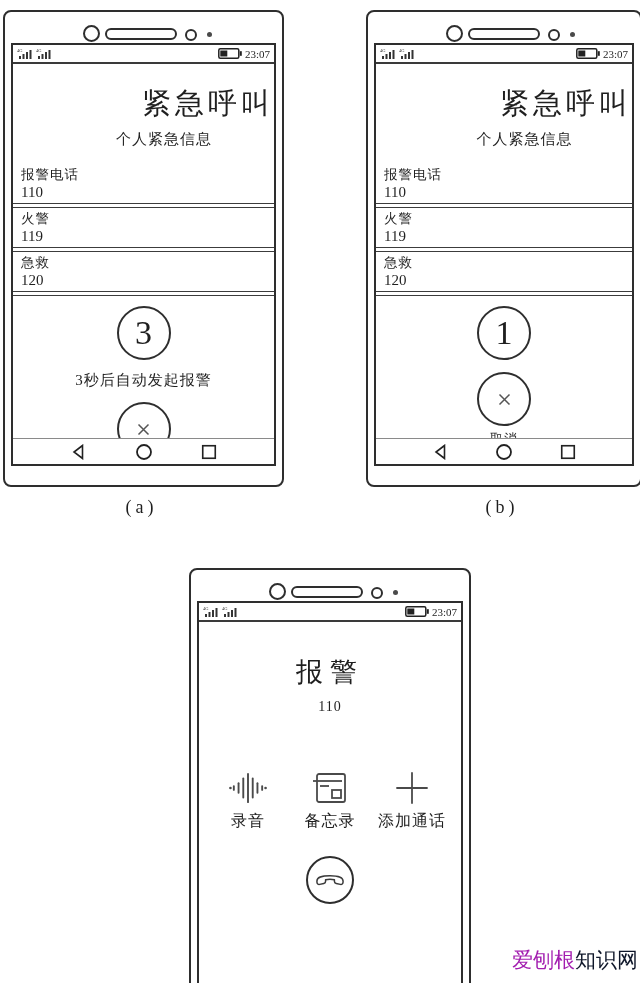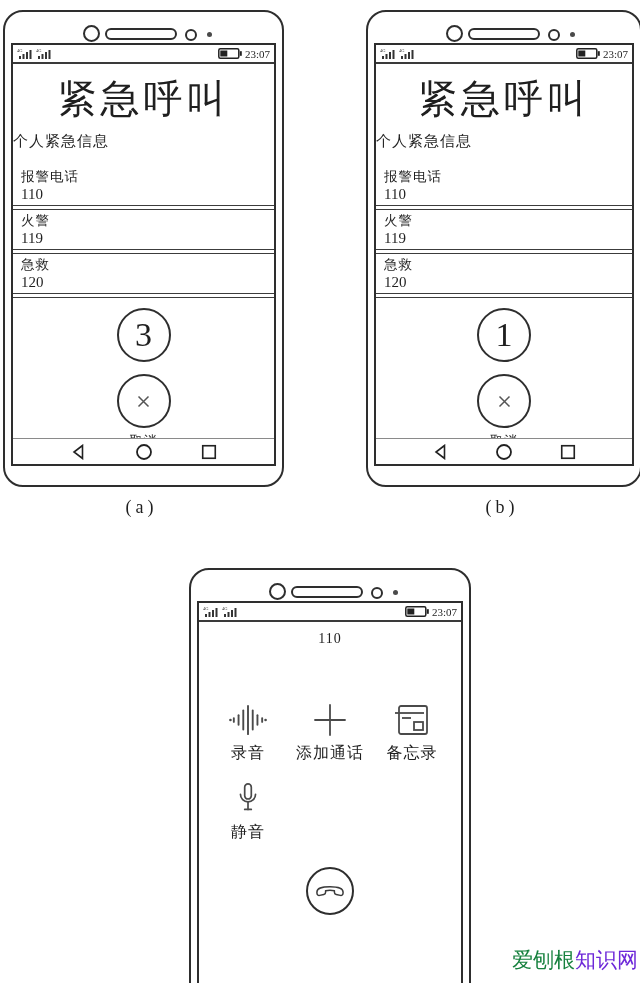--- a/index.html
+++ b/index.html
@@ -1,37 +1,37 @@
 <!DOCTYPE html>
 <html><head>
 <meta charset="utf-8">
 <style>
   html,body{margin:0;padding:0;background:#ffffff;}
   .canvas{position:relative;width:640px;height:983px;background:#fff;overflow:hidden;
           font-family:"Liberation Serif","DejaVu Serif",serif;color:#1f1f1f;}
 
   
-  .phone{position:absolute;background:#fff;border:2px solid #2e2e2e;border-radius:20px;}
+  .phone{position:absolute;background:#fff;border:2px solid #2e2e2e;border-radius:8px;}
   .cam{position:absolute;width:13px;height:13px;border:2px solid #2e2e2e;border-radius:50%;left:78px;top:13px;}
   .pill{position:absolute;left:100px;top:16px;width:68px;height:8px;border:2px solid #2e2e2e;border-radius:6px;}
   .dot2{position:absolute;left:180px;top:17px;width:8px;height:8px;border:2px solid #2e2e2e;border-radius:50%;}
   .dot3{position:absolute;left:202px;top:20px;width:5px;height:5px;background:#4a4a4a;border-radius:50%;}
 
   .screen{position:absolute;left:6px;right:6px;top:31px;bottom:19px;border:2px solid #2e2e2e;background:#fff;overflow:hidden;}
   .screen.noclip{bottom:auto;height:560px;}
 
   
   .sb{height:17px;border-bottom:2px solid #3a3a3a;display:flex;align-items:center;justify-content:space-between;padding:0 4px;}
   .sb-left{display:flex;align-items:flex-end;gap:2px;}
   .sb-right{display:flex;align-items:center;gap:3px;}
   .time{font-size:11px;letter-spacing:0;}
 
   
-  .etitle{margin-top:8px;text-align:center;font-size:39px;letter-spacing:4px;}
-  .esub{margin-top:6px;font-size:15px;letter-spacing:1px;}
+  .etitle{margin-top:20px;text-align:right;font-size:29px;letter-spacing:4px;}
+  .esub{margin-top:6px;text-align:center;font-size:15px;letter-spacing:1px;padding-left:41px;}
   .elist{margin-top:15px;}
   .erow-in{padding:3px 8px 2px;border-bottom:1px solid #3c3c3c;}
   .elabel{font-size:13.5px;letter-spacing:1px;line-height:16px;}
   .enum{font-size:15px;line-height:17px;margin-top:1px;}
   .esep{height:3px;border-bottom:1px solid #3c3c3c;}
   .cdc{width:50px;height:50px;border:2.5px solid #2e2e2e;border-radius:50%;margin:10px auto 0;
        display:flex;align-items:center;justify-content:center;font-size:34px;}
   .cdt{margin-top:11px;text-align:center;font-size:15px;letter-spacing:1px;}
   .cxc{width:50px;height:50px;border:2px solid #2e2e2e;border-radius:50%;margin:12px auto 0;
        display:flex;align-items:center;justify-content:center;}
@@ -46,21 +46,21 @@
   .cnum{margin-top:9px;text-align:center;font-size:14px;letter-spacing:1px;}
   .agrid{margin-top:55px;display:grid;grid-template-columns:repeat(3,1fr);row-gap:17px;padding:0 8px;}
   .acell{display:flex;flex-direction:column;align-items:center;}
   .aicon{height:36px;display:flex;align-items:center;justify-content:center;}
   .albl{margin-top:5px;font-size:16px;letter-spacing:1px;}
   .hang{margin:24px auto 0;width:44px;height:44px;border:2.5px solid #2e2e2e;border-radius:50%;
         display:flex;align-items:center;justify-content:center;}
 
   
   .wm{position:absolute;right:2px;top:946px;font-family:"Liberation Sans","DejaVu Sans",sans-serif;font-size:21px;}
-  .wm-hi{color:#15803d;} .wm-rest{color:#6d28d9;margin-top:40px;}
+  .wm-hi{color:#a21caf;} .wm-rest{color:#0f172a;margin-top:40px;}
 
   svg{display:block;}
 </style>
 </head>
 <body>
 
 <div class="canvas">
 
   <div class="phone" style="left:3px;top:10px;width:277px;height:473px;">
     <div class="cam"></div>
@@ -119,20 +119,21 @@
             <div class="elabel">急救</div>
             <div class="enum">120</div>
           </div>
           <div class="esep"></div>
         </div>
       </div>
 
       <div class="cdc">
         <span>3</span>
       </div>
+      <div class="cdt">3秒后自动发起报警</div>
 
       <div class="cxc">
         <svg width="13" height="13" viewBox="0 0 13 13">
           <path d="M1.5 1.5 L11.5 11.5 M11.5 1.5 L1.5 11.5" stroke="#555" stroke-width="1.5" fill="none"></path>
         </svg>
       </div>
       <div class="cxl">取消</div>
 
       <div class="nav">
         <span class="nbtn b1">
@@ -275,20 +276,21 @@
         <div class="sb-right">
           <svg width="24" height="11" viewBox="0 0 24 11">
             <rect x="0.8" y="0.8" width="20" height="9.4" rx="1.5" fill="none" stroke="#222" stroke-width="1.5"></rect>
             <rect x="2.3" y="2.5" width="7" height="6" fill="#222"></rect>
             <rect x="21.8" y="3.2" width="2" height="4.6" fill="#222"></rect>
           </svg>
           <span class="time">23:07</span>
         </div>
       </div>
 
+      <div class="ctitle">报警</div>
       <div class="cnum">110</div>
 
       <div class="agrid">
         <div class="acell">
           <span class="aicon">
             <svg width="40" height="34" viewBox="0 0 40 36">
               <g stroke="#4a4a4a" stroke-width="2" stroke-linecap="round">
                 <line x1="20" y1="3" x2="20" y2="33"></line>
                 <line x1="15" y1="8" x2="15" y2="28"></line>
                   <line x1="25" y1="8" x2="25" y2="28"></line>
@@ -298,54 +300,41 @@
                   <line x1="35" y1="16" x2="35" y2="20"></line>
               </g>
               <circle cx="1.4" cy="18" r="1.4" fill="#4a4a4a"></circle>
                 <circle cx="38.6" cy="18" r="1.4" fill="#4a4a4a"></circle>
             </svg>
           </span>
           <span class="albl">录音</span>
         </div>
         <div class="acell">
           <span class="aicon">
-            <svg width="34" height="34" viewBox="0 0 34 34">
-              <g stroke="#4a4a4a" stroke-width="1.8" stroke-linecap="round">
-                <line x1="17" y1="2" x2="17" y2="32"></line>
-                  <line x1="2" y1="17" x2="32" y2="17"></line>
-              </g>
-            </svg>
-          </span>
-          <span class="albl">添加通话</span>
-        </div>
-        <div class="acell">
-          <span class="aicon">
             <svg width="37" height="34" viewBox="0 0 37 34">
               <g stroke="#4a4a4a" stroke-width="1.8" fill="none">
                 <rect x="5" y="3" width="28" height="28" rx="2"></rect>
                 <line x1="1" y1="10" x2="30" y2="10"></line>
                 <line x1="8" y1="15" x2="17" y2="15"></line>
                 <rect x="20" y="19" width="9" height="8"></rect>
               </g>
             </svg>
           </span>
           <span class="albl">备忘录</span>
         </div>
         <div class="acell">
           <span class="aicon">
-            <svg width="28" height="34" viewBox="0 0 28 36">
-              <g stroke="#4a4a4a" stroke-width="1.8" fill="none" stroke-linecap="round">
-                <rect x="10.5" y="2" width="7" height="16" rx="3.5"></rect>
-                <path d="M6 13 a8 8 0 0 0 16 0"></path>
-                <line x1="14" y1="21" x2="14" y2="29"></line>
-                <line x1="10.5" y1="29" x2="17.5" y2="29"></line>
+            <svg width="34" height="34" viewBox="0 0 34 34">
+              <g stroke="#4a4a4a" stroke-width="1.8" stroke-linecap="round">
+                <line x1="17" y1="2" x2="17" y2="32"></line>
+                  <line x1="2" y1="17" x2="32" y2="17"></line>
               </g>
             </svg>
           </span>
-          <span class="albl">静音</span>
+          <span class="albl">添加通话</span>
         </div>
       </div>
 
       <div class="hang">
         <svg width="30" height="17" viewBox="0 0 34 18">
           <path d="M2.2 9.5 C2.2 5.5 7 3.5 17 3.5 C27 3.5 31.8 5.5 31.8 9.5 L31.8 10.8 C31.8 12.6 30.4 13.8 28.7 13.4 L24 12.3 C22.8 12 22 11 22 9.8 L22 8.2 C18.8 7.4 15.2 7.4 12 8.2 L12 9.8 C12 11 11.2 12 10 12.3 L5.3 13.4 C3.6 13.8 2.2 12.6 2.2 10.8 Z" fill="none" stroke="#3a3a3a" stroke-width="1.7" stroke-linejoin="round"></path>
         </svg>
       </div>
     </div>
   </div>

